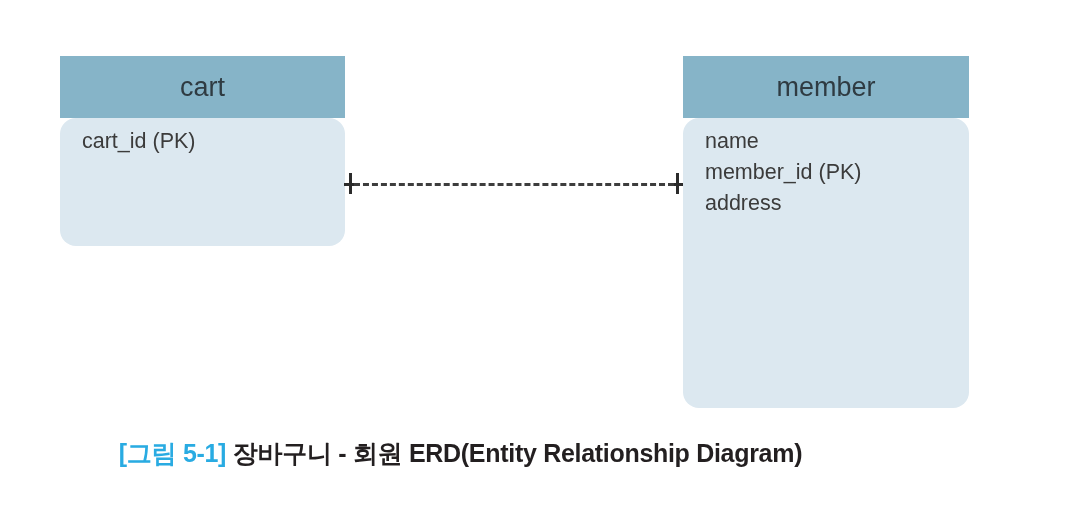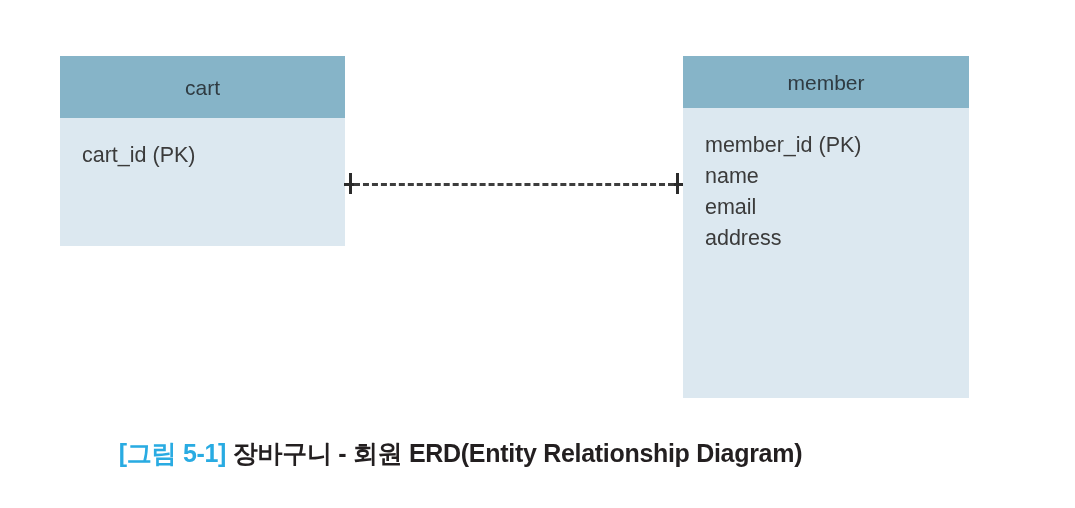--- a/index.html
+++ b/index.html
@@ -25,34 +25,35 @@
   }
 
   
   .entity {
     position: absolute;
     box-sizing: border-box;
   }
   .entity-header {
     background: #86b4c8;
     color: #2f3b42;
-    font-size: 21px;
+    font-size: 27px;
     text-align: center;
     line-height: 1;
     display: flex;
     align-items: center;
     justify-content: center;
     box-sizing: border-box;
     width: 100%;
   }
   .entity-body {
     background: #dce8f0;
     box-sizing: border-box;
     width: 100%;
-    padding: 22px 0 14px 22px;
+    padding: 8px 0 14px 22px;
+    border-radius: 16px;
   }
   .attr {
     color: #3b3b3b;
     font-size: 21.5px;
     line-height: 31px;
     white-space: nowrap;
   }
 
   
   #entity-cart {
@@ -62,21 +63,21 @@
   }
   #entity-cart .entity-header { height: 62px; }
   #entity-cart .entity-body   { height: 128px; }
 
   
   #entity-member {
     left: 683px;
     top: 56px;
     width: 286px;
   }
-  #entity-member .entity-header { height: 52px; }
+  #entity-member .entity-header { height: 62px; }
   #entity-member .entity-body   { height: 290px; }
 
   
   .relationship {
     position: absolute;
     left: 344px;
     top: 168px;
     width: 340px;
     height: 32px;
   }
@@ -140,23 +141,22 @@
     <div class="rel-stub rel-stub-left"></div>
     <div class="rel-tick rel-tick-left"></div>
     <div class="rel-line"></div>
     <div class="rel-tick rel-tick-right"></div>
     <div class="rel-stub rel-stub-right"></div>
   </div>
 
   <div class="entity" id="entity-member">
     <div class="entity-header">member</div>
     <div class="entity-body">
+      <div class="attr">name</div>
       <div class="attr">member_id (PK)</div>
-      <div class="attr">name</div>
-      <div class="attr">email</div>
       <div class="attr">address</div>
     </div>
   </div>
 
   <div class="caption">
     <span class="fig-no">[그림 5-1] </span><span>장바구니 - 회원 ERD(Entity Relationship Diagram)</span>
   </div>
 
 </div>
 

